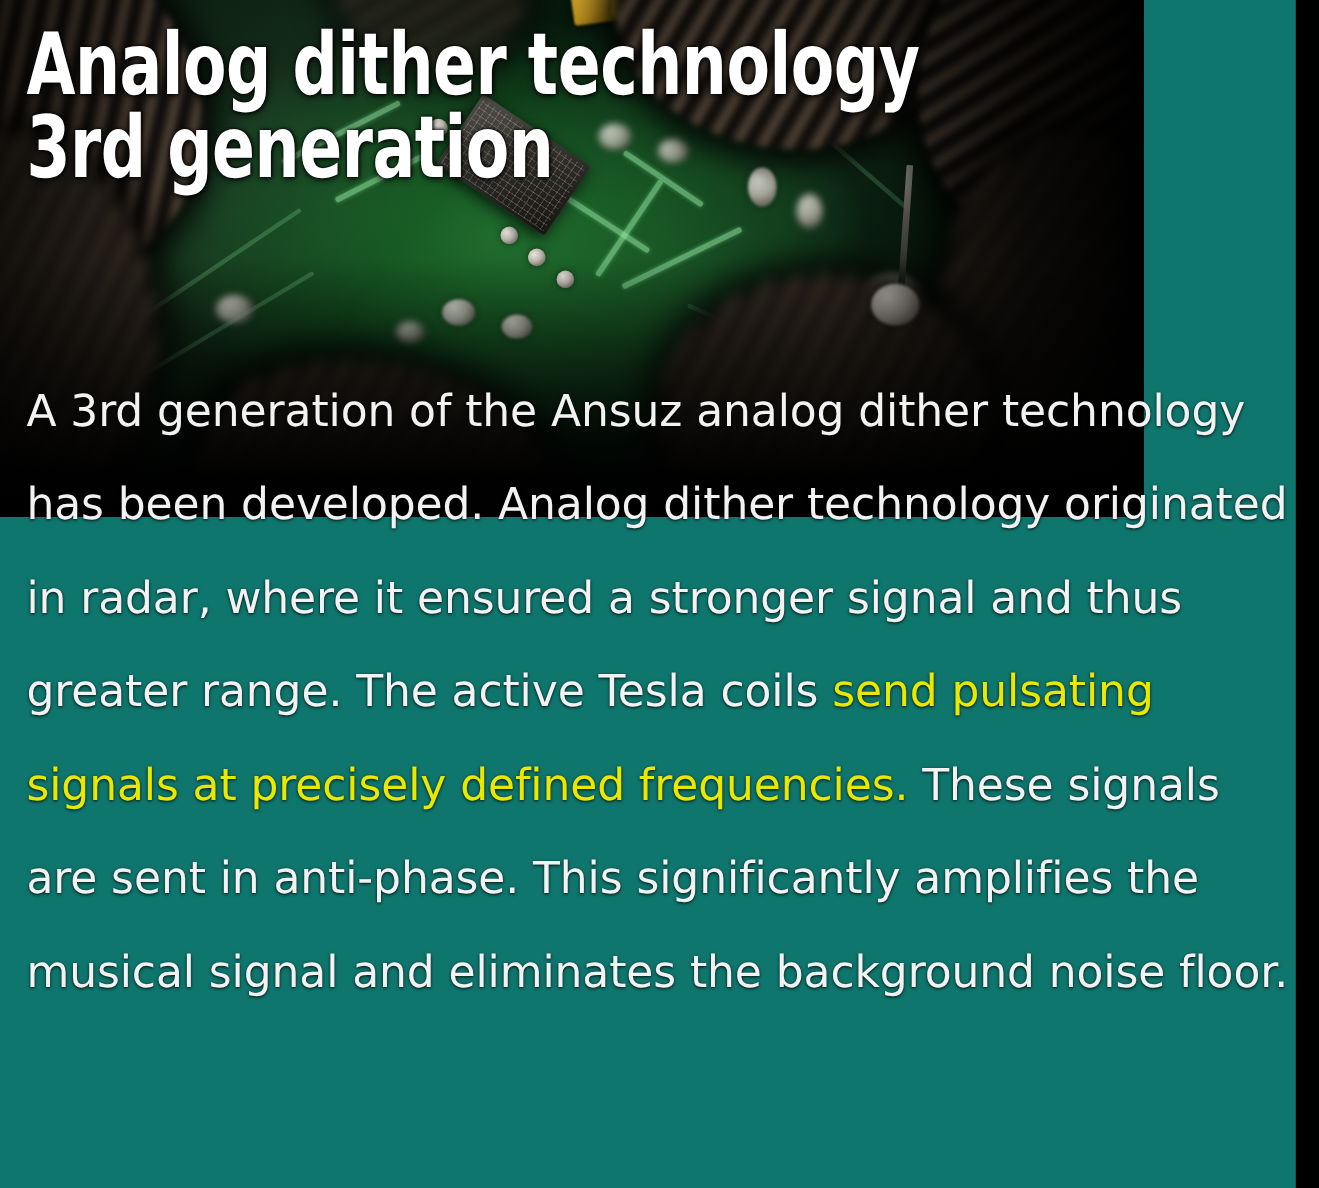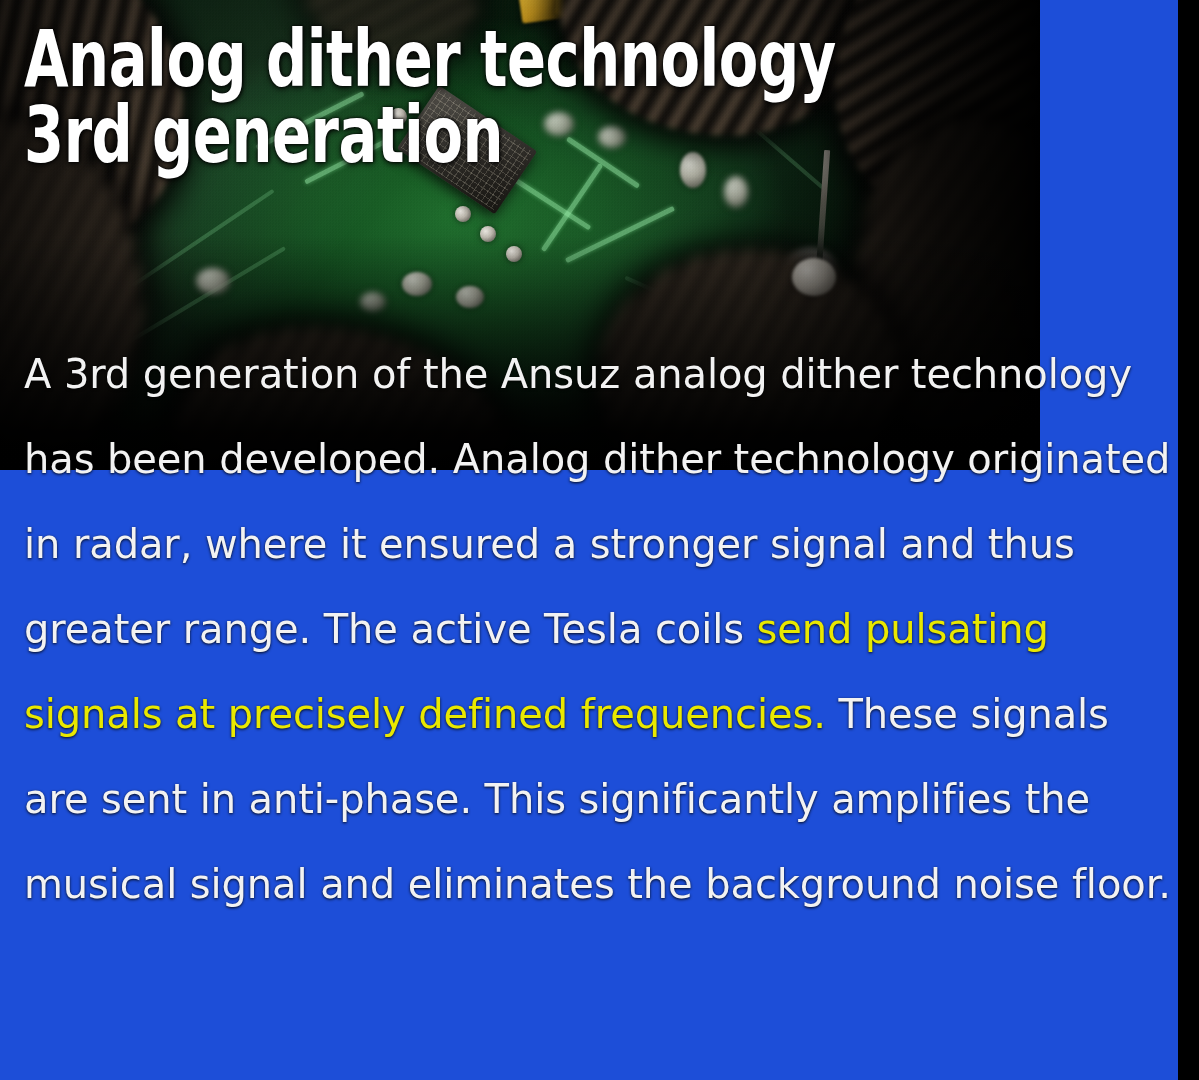--- a/index.html
+++ b/index.html
@@ -10,21 +10,21 @@
   }
   body {
     font-family: "Liberation Sans", "DejaVu Sans", sans-serif;
     -webkit-font-smoothing: antialiased;
   }
 
   #page {
     position: relative;
     width: 1178px;
     height: 1080px;
-    background: #1d4ed8;
+    background: #0f766e;
     overflow: hidden;
   }
 
   
   #hero-photo {
     position: absolute;
     left: 0;
     top: 0;
     width: 1040px;
     height: 470px;

